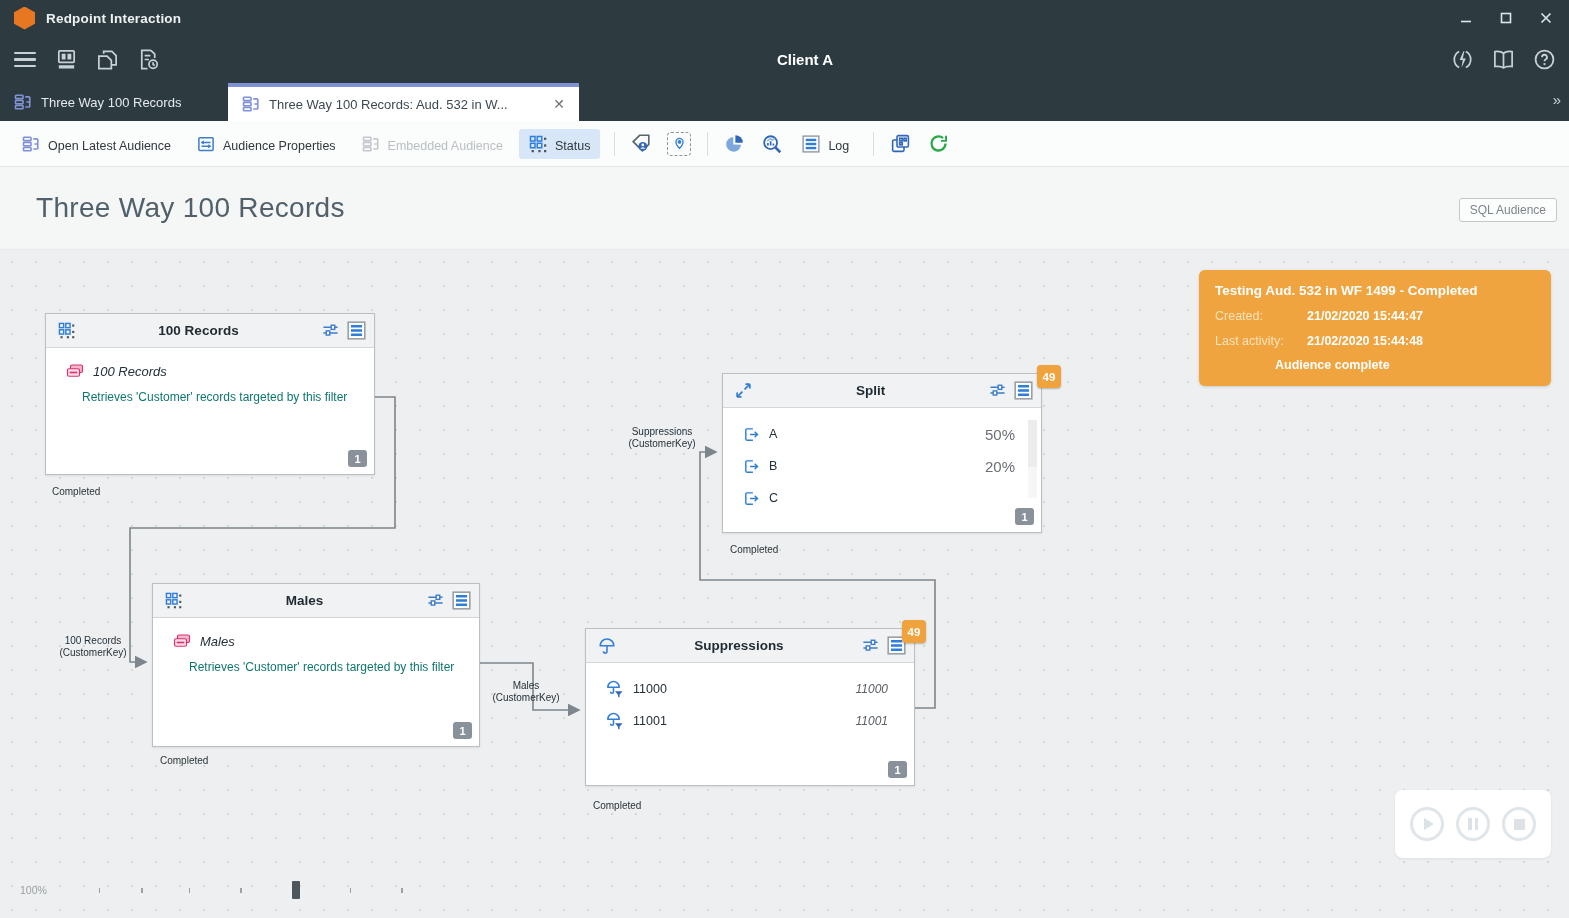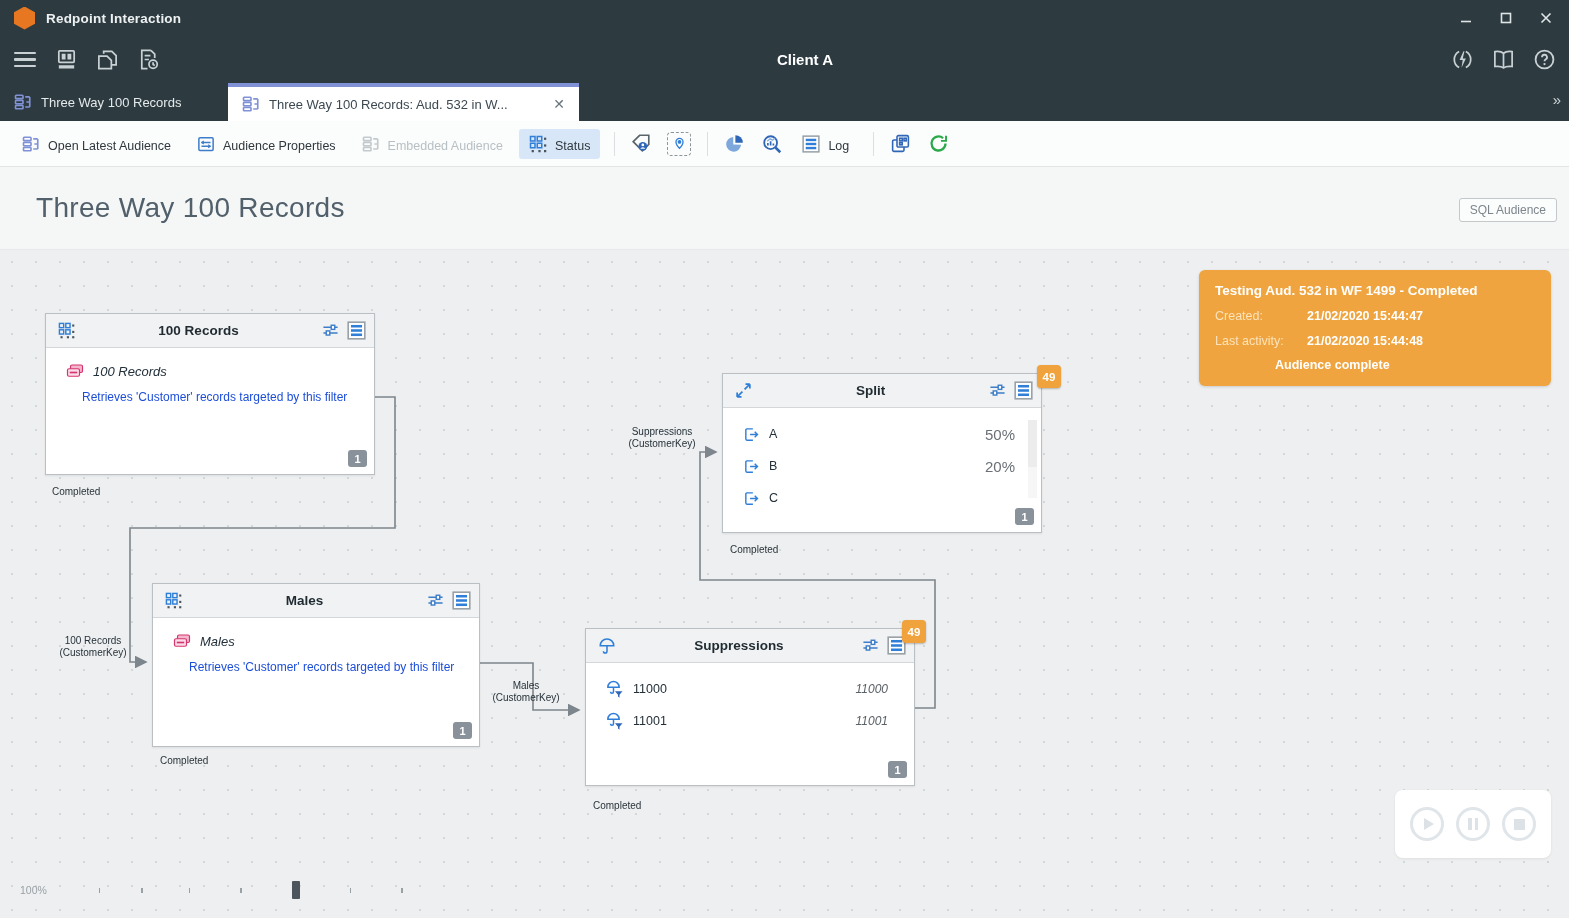--- a/index.html
+++ b/index.html
@@ -51,21 +51,21 @@
   .connectors { position:absolute; inset:0; width:100%; height:100%; }
 
   .node { position:absolute; background:#fff; border:1px solid #b9bfc3; box-shadow:0 1px 2px rgba(0,0,0,.08); }
   .node-header { height:34px; background:#f0f2f3; border-bottom:1px solid #d3d7da; display:flex; align-items:center; padding:0 8px 0 12px; }
   .node-title { flex:1; text-align:center; font-weight:bold; font-size:13.5px; color:#1f2a31; }
   .node-hicon { color:#3d7dc9; display:flex; }
   .node-hbtns { display:flex; align-items:center; gap:8px; }
   .node-body { position:relative; height:calc(100% - 34px); overflow:hidden; }
   .filter-row { display:flex; align-items:center; gap:9px; padding:14px 0 0 20px; }
   .filter-name { font-style:italic; font-size:13px; color:#23303a; }
-  .node-desc { margin:10px 16px 0 36px; font-size:12px; color:#1d4ed8; }
+  .node-desc { margin:10px 16px 0 36px; font-size:12px; color:#0f766e; }
   .count-badge { position:absolute; right:7px; bottom:7px; background:#89919a; color:#fff;
     font-size:11px; font-weight:bold; min-width:19px; height:17px; border-radius:3px;
     display:flex; align-items:center; justify-content:center; }
   .run-badge { position:absolute; background:#f0a23c; color:#fff; font-weight:bold; font-size:11.5px;
     width:24px; height:23px; border-radius:4px; display:flex; align-items:center; justify-content:center;
     box-shadow:0 1px 2px rgba(0,0,0,.25); }
   .node-status { position:absolute; font-size:10px; color:#2b343a; }
 
   .list-rows { padding-top:10px; }
   .list-row { height:32px; display:flex; align-items:center; gap:9px; padding:0 26px 0 20px; }

